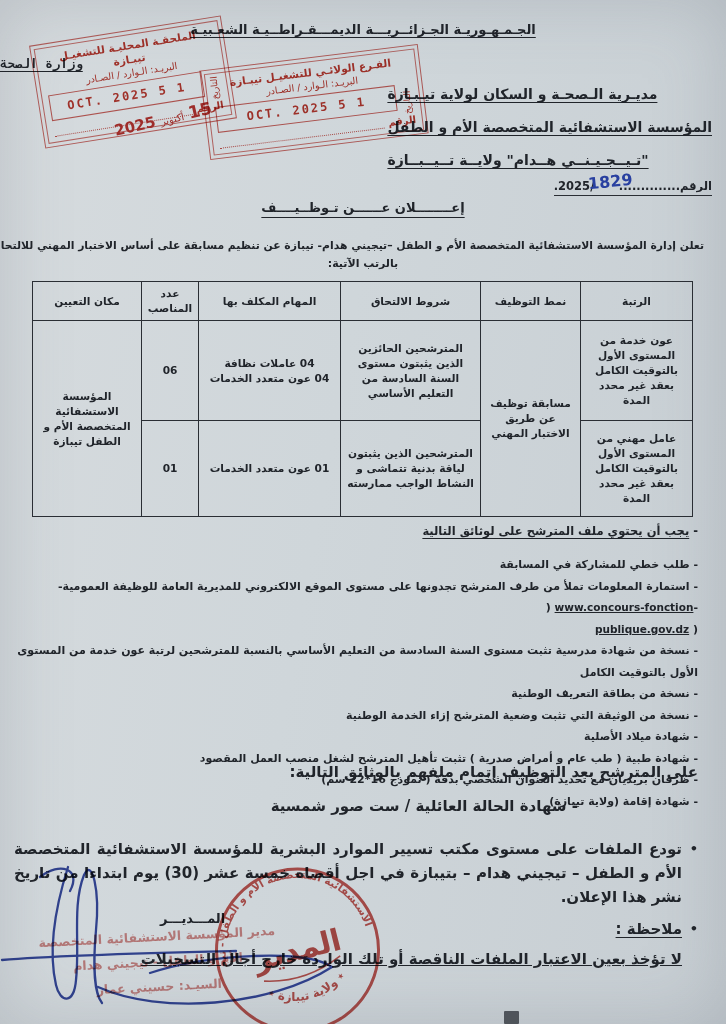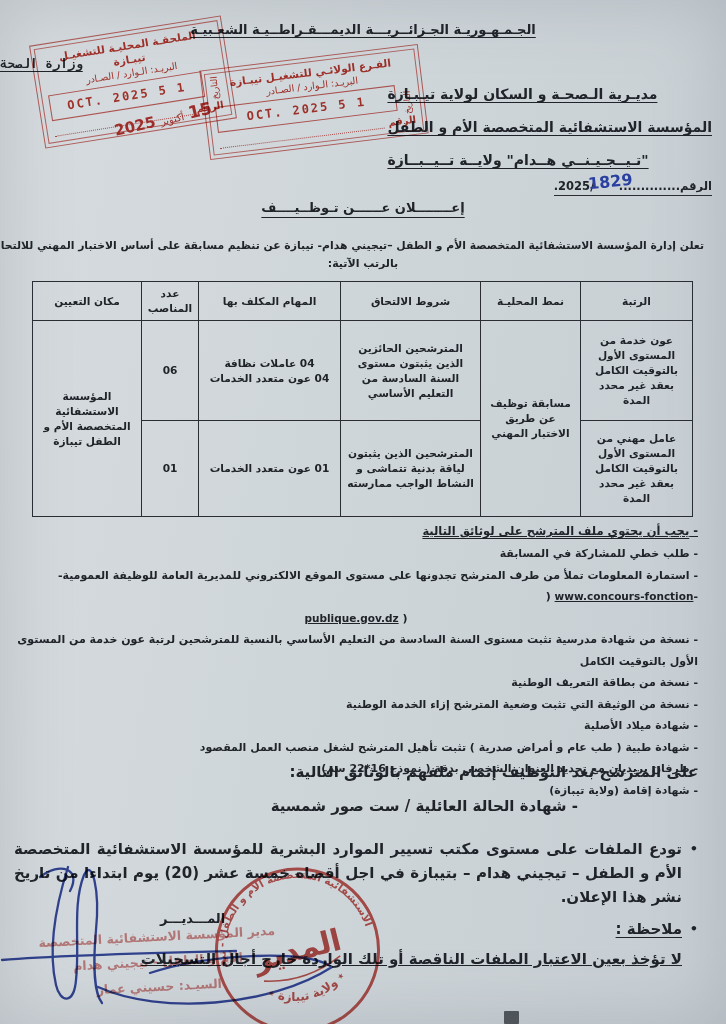--- a/index.html
+++ b/index.html
@@ -41,26 +41,26 @@
     text-decoration:underline;text-underline-offset:5px;letter-spacing:1px;}
   .intro1{top:239px;right:22px;font-size:10.8px;font-weight:700;white-space:nowrap;}
   .intro2{top:257px;left:0;right:0;text-align:center;font-size:11px;font-weight:700;}
   
   table.jobs{position:absolute;top:281px;right:33px;width:660px;border-collapse:collapse;table-layout:fixed;}
   table.jobs th,table.jobs td{border:1.3px solid #2a2e34;font-size:10.6px;font-weight:700;
     text-align:center;vertical-align:middle;padding:3px 4px;line-height:15px;}
   table.jobs th{height:32px;}
   
   .docs{top:524px;right:28px;left:14px;font-size:11px;font-weight:700;text-align:right;}
-  .docs .hd{font-size:11.5px;margin-bottom:5px;text-decoration:underline;}
+  .docs .hd{font-size:11.5px;margin-bottom:16px;}
   .docs .it{line-height:21.5px;}
   .docs .it::before,{content:"- ";}
   .dash::before{content:"- ";}
   .url{direction:ltr;unicode-bidi:embed;text-decoration:underline;font-size:10.5px;font-family:"DejaVu Sans",sans-serif;}
-  .urlline{text-align:center;direction:ltr;line-height:21.5px;}
+  .urlline{text-align:right;direction:ltr;line-height:21.5px;}
   
   .bottom{top:763px;right:28px;left:14px;font-size:15px;font-weight:700;text-align:right;}
   .bottom .hd2{margin-bottom:16px;}
   .bottom .subitem{margin:0 120px 22px 0;}
   .bullet{position:relative;padding-right:16px;margin-bottom:8px;line-height:24px;text-align:justify;}
   .bullet::before{content:"•";position:absolute;right:0;top:0;font-size:13px;}
   .note-text{padding-right:16px;line-height:20px;text-decoration:underline;}
   
   .director{left:160px;top:911px;font-size:13px;font-weight:700;letter-spacing:1px;z-index:2;}
   .round-stamp{left:212px;top:864px;z-index:6;mix-blend-mode:multiply;transform:rotate(-14deg);opacity:.85;}
@@ -131,21 +131,21 @@
       <col style="width:112px">
         <col style="width:100px">
         <col style="width:140px">
       <col style="width:142px">
         <col style="width:57px">
         <col style="width:109px">
     </colgroup>
     <tbody>
         <tr>
       <th>الرتبة</th>
-      <th>نمط المحليـة</th>
+      <th>نمط التوظيف</th>
       <th>شروط الالتحاق</th>
       <th>المهام المكلف بها</th>
       <th>عدد المناصب</th>
       <th>مكان التعيين</th>
     </tr>
     <tr style="height:100px;">
       <td>عون خدمة من المستوى الأول بالتوقيت الكامل بعقد غير محدد المدة</td>
       <td rowspan="2">مسابقة توظيف عن طريق الاختبار المهني</td>
       <td>المترشحين الحائزين الذين يثبتون مستوى السنة السادسة من التعليم الأساسي</td>
       <td>
@@ -179,21 +179,21 @@
     <div class="it dash">شهادة ميلاد الأصلية</div>
     <div class="it dash">شهادة طبية ( طب عام و أمراض صدرية ) تثبت تأهيل المترشح لشغل منصب العمل المقصود</div>
     <div class="it dash">ظرفان بريديان مع تحديد العنوان الشخصي بدقة ( نموذج 16*22 سم)</div>
     <div class="it dash">شهادة إقامة (ولاية تيبازة)</div>
   </div>
 
   <div class="abs bottom">
     <div class="hd2">على المترشح بعد التوظيف إتمام ملفهم بالوثائق التالية:</div>
     <div class="subitem">-    شهادة الحالة العائلية / ست صور شمسية</div>
     <div class="bullet">
-      <span>تودع الملفات على مستوى مكتب تسيير الموارد البشرية للمؤسسة الاستشفائية المتخصصة الأم و الطفل – تيجيني هدام – بتيبازة في اجل أقصاه خمسة عشر </span><span class="b">(20)</span><span> يوم ابتداءا من تاريخ نشر هذا الإعلان.</span>
+      <span>تودع الملفات على مستوى مكتب تسيير الموارد البشرية للمؤسسة الاستشفائية المتخصصة الأم و الطفل – تيجيني هدام – بتيبازة في اجل أقصاه خمسة عشر </span><span class="b">(30)</span><span> يوم ابتداءا من تاريخ نشر هذا الإعلان.</span>
     </div>
     <div class="bullet">
       <span class="u">ملاحظة :</span>
     </div>
     <div class="note-text">لا تؤخذ بعين الاعتبار الملفات الناقصة أو تلك الواردة خارج أجال التسجيلات</div>
   </div>
 
   <div class="abs director">المـــديـــر</div>
 
   <div class="abs dir-stamp">

